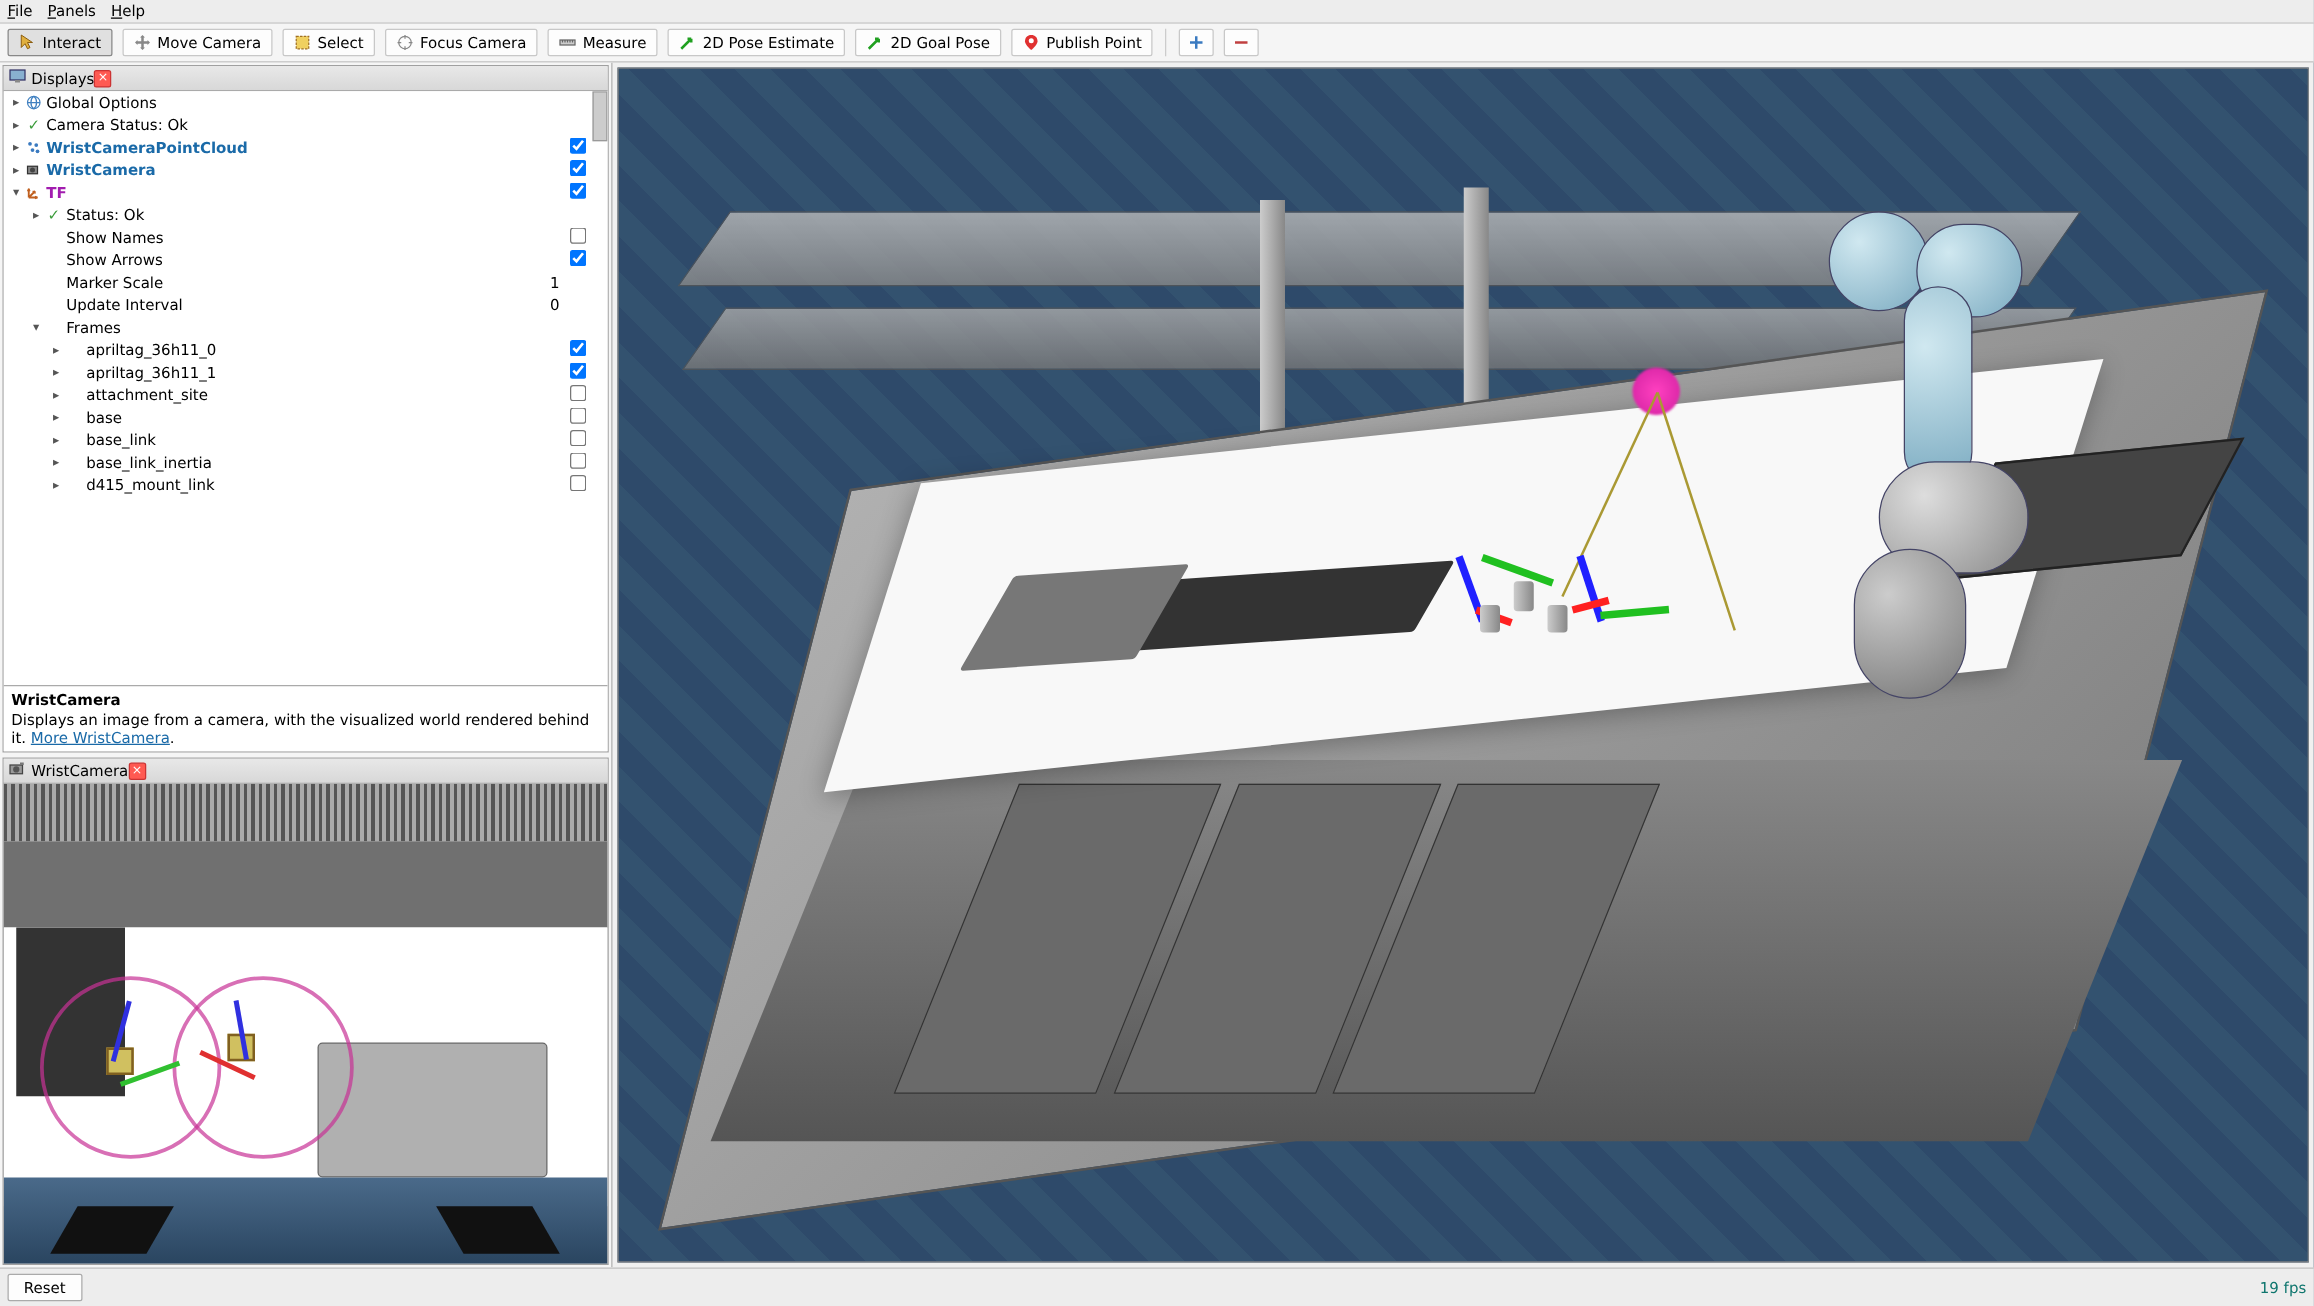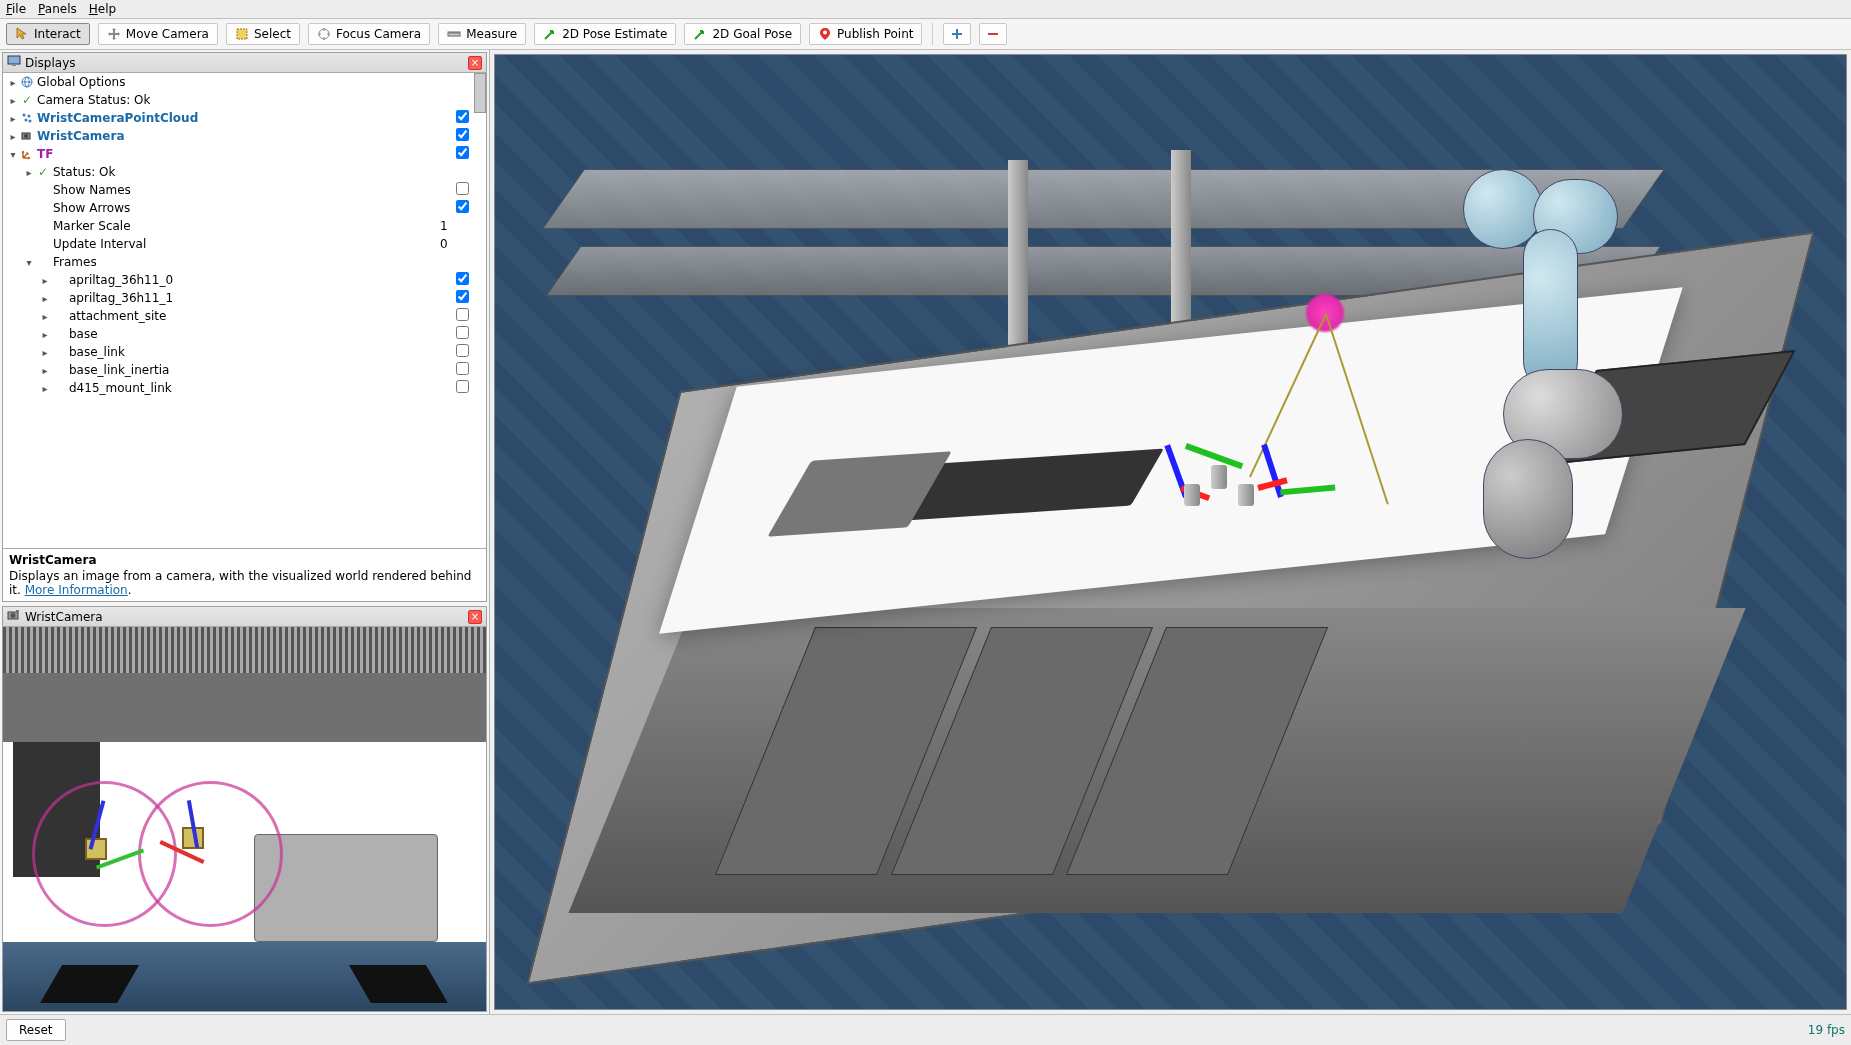--- a/index.html
+++ b/index.html
@@ -8,21 +8,21 @@
 .menubar span { cursor: pointer; }
 .menubar span u { text-decoration: underline; }
 .toolbar { background: #f5f5f5; border-bottom: 1px solid #c0c0c0; padding: 4px 6px; display: flex; gap: 8px; align-items: center; }
 .tool-btn { background: #fdfdfd; border: 1px solid #c8c8c8; border-radius: 2px; padding: 3px 8px; display: flex; align-items: center; gap: 5px; cursor: pointer; font-size: 12px; }
 .tool-btn.active { background: #e0e0e0; border-color: #888; }
 .tool-btn .ico { display: inline-flex; width: 14px; height: 14px; }
 .icon-sep { width: 1px; height: 22px; background: #ccc; margin: 0 2px; }
 .main-area { flex: 1; display: flex; overflow: hidden; }
 .left-col { width: 490px; display: flex; flex-direction: column; background: #f5f5f5; border-right: 1px solid #b0b0b0; }
 .panel { border: 1px solid #a0a0a0; margin: 2px; display: flex; flex-direction: column; background: #fff; }
-.panel-title { background: linear-gradient(#e8e8e8,#d8d8d8); border-bottom: 1px solid #aaa; padding: 2px 4px; display: flex; align-items: center; justify-content: space-between; font-size: 12px; }
+.panel-title { background: linear-gradient(#e8e8e8,#d8d8d8); border-bottom: 1px solid #aaa; padding: 2px 4px; display: flex; align-items: center; font-size: 12px; }
 .panel-title .left { display: flex; align-items: center; gap: 4px; }
 .close-x { width: 14px; height: 14px; background: #ff5a52; border: 1px solid #c33; border-radius: 2px; display: flex; align-items: center; justify-content: center; color: #fff; font-size: 10px; line-height: 1; cursor: pointer; }
 .tree-area { flex: 1; overflow: auto; background: #fff; position: relative; }
 .tree-row { display: flex; align-items: center; height: 18px; font-size: 12px; padding-left: 2px; }
 .tree-row .arrow { width: 12px; display: inline-flex; justify-content: center; color: #555; cursor: pointer; font-size: 10px; }
 .tree-row .icon { width: 16px; display: inline-flex; justify-content: center; }
 .tree-row .label { flex: 1; padding-left: 2px; }
 .tree-row .value { width: 50px; text-align: left; padding-left: 4px; }
 .tree-row .check { width: 30px; text-align: left; }
 .tree-row input[type=checkbox] { margin: 0; }
@@ -299,21 +299,21 @@
           <div class="tree-row" style="padding-left: 36px;">
             <span class="arrow">▸</span>
             <span class="icon"></span>
             <span class="label ">d415_mount_link</span>
             <span class="check"><input type="checkbox" style=""></span>
           </div>
         </div>
       <div class="desc-panel">
         <div style="position:absolute; right:6px;"></div>
         <div class="title">WristCamera</div>
-        <div><span>Displays an image from a camera, with the visualized world rendered behind it. </span><a href="#">More Information</a>.</div>
+        <div><span>Displays an image from a camera, with the visualized world rendered behind it. </span><a href="#">More WristCamera</a>.</div>
       </div>
     </div>
 
     <div class="panel camera-panel">
       <div class="panel-title">
         <span class="left">
           <span><svg width="14" height="12" viewBox="0 0 14 12">
                 <rect x="1" y="3" width="10" height="7" fill="#999" stroke="#444"></rect>
                 <circle cx="6" cy="6.5" r="2.5" fill="#555"></circle>
                 <rect x="9" y="1" width="3" height="2" fill="#777"></rect>

